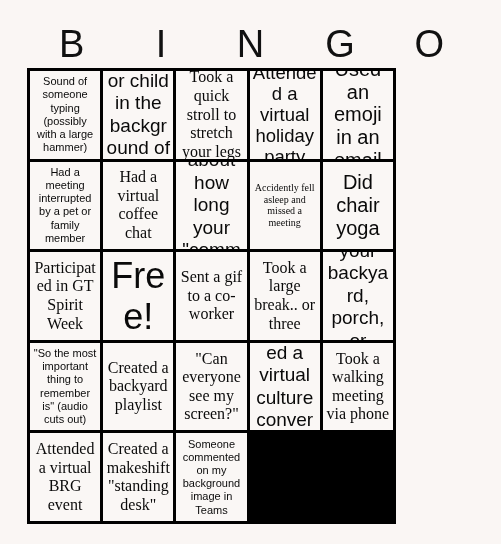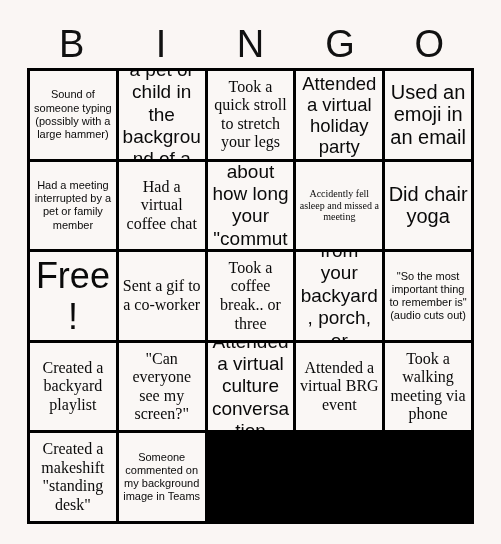--- a/index.html
+++ b/index.html
@@ -38,21 +38,21 @@
     font-weight: 400;
     letter-spacing: 0px;
     color: #111111;
     font-family: "Liberation Sans", sans-serif;
   }
   
   .grid {
     position: absolute;
     left: 27px;
     top: 68px;
-    width: 447px;
+    width: 369px;
     height: 456px;
     box-sizing: border-box;
     display: grid;
     grid-template-columns: repeat(5, 1fr);
     grid-template-rows: repeat(5, 1fr);
     border-top: 3px solid #000;
     border-left: 3px solid #000;
     background: #000;
   }
   .cell {
@@ -118,49 +118,52 @@
       </div>
       <div class="cell sz-sm">
         <span class="cell-text">Joked about how long your "commute" is</span>
       </div>
       <div class="cell sz-md">
         <span class="cell-text" style="font-size: 10px;">Accidently fell asleep and missed a meeting</span>
       </div>
       <div class="cell sz-lg">
         <span class="cell-text">Did chair yoga</span>
       </div>
+      <div class="cell sz-md">
+        <span class="cell-text">Participated in GT Spirit Week</span>
+      </div>
       <div class="cell sz-xl">
         <span class="cell-text">Free!</span>
       </div>
       <div class="cell sz-md">
         <span class="cell-text">Sent a gif to a co-worker</span>
       </div>
       <div class="cell sz-md">
-        <span class="cell-text">Took a coffee break.. or three</span>
+        <span class="cell-text">Took a large break.. or three</span>
       </div>
       <div class="cell sz-sm">
         <span class="cell-text">Worked from your backyard, porch, or balcony</span>
       </div>
       <div class="cell sz-xs">
         <span class="cell-text">"So the most important thing to remember is" (audio cuts out)</span>
       </div>
       <div class="cell sz-md">
         <span class="cell-text">Created a backyard playlist</span>
       </div>
       <div class="cell sz-md">
         <span class="cell-text">"Can everyone see my screen?"</span>
       </div>
       <div class="cell sz-sm">
         <span class="cell-text">Attended a virtual culture conversation</span>
       </div>
       <div class="cell sz-md">
-        <span class="cell-text">Attended a virtual BRG event</span>
+        <span class="cell-text">Took a walking meeting via phone</span>
       </div>
       <div class="cell sz-md">
-        <span class="cell-text">Took a walking meeting via phone</span>
+        <span class="cell-text">Attended a virtual BRG event</span>
       </div>
       <div class="cell sz-md">
         <span class="cell-text">Created a makeshift "standing desk"</span>
       </div>
       <div class="cell sz-xs">
         <span class="cell-text">Someone commented on my background image in Teams</span>
       </div>
     </div>
 
 </div>

